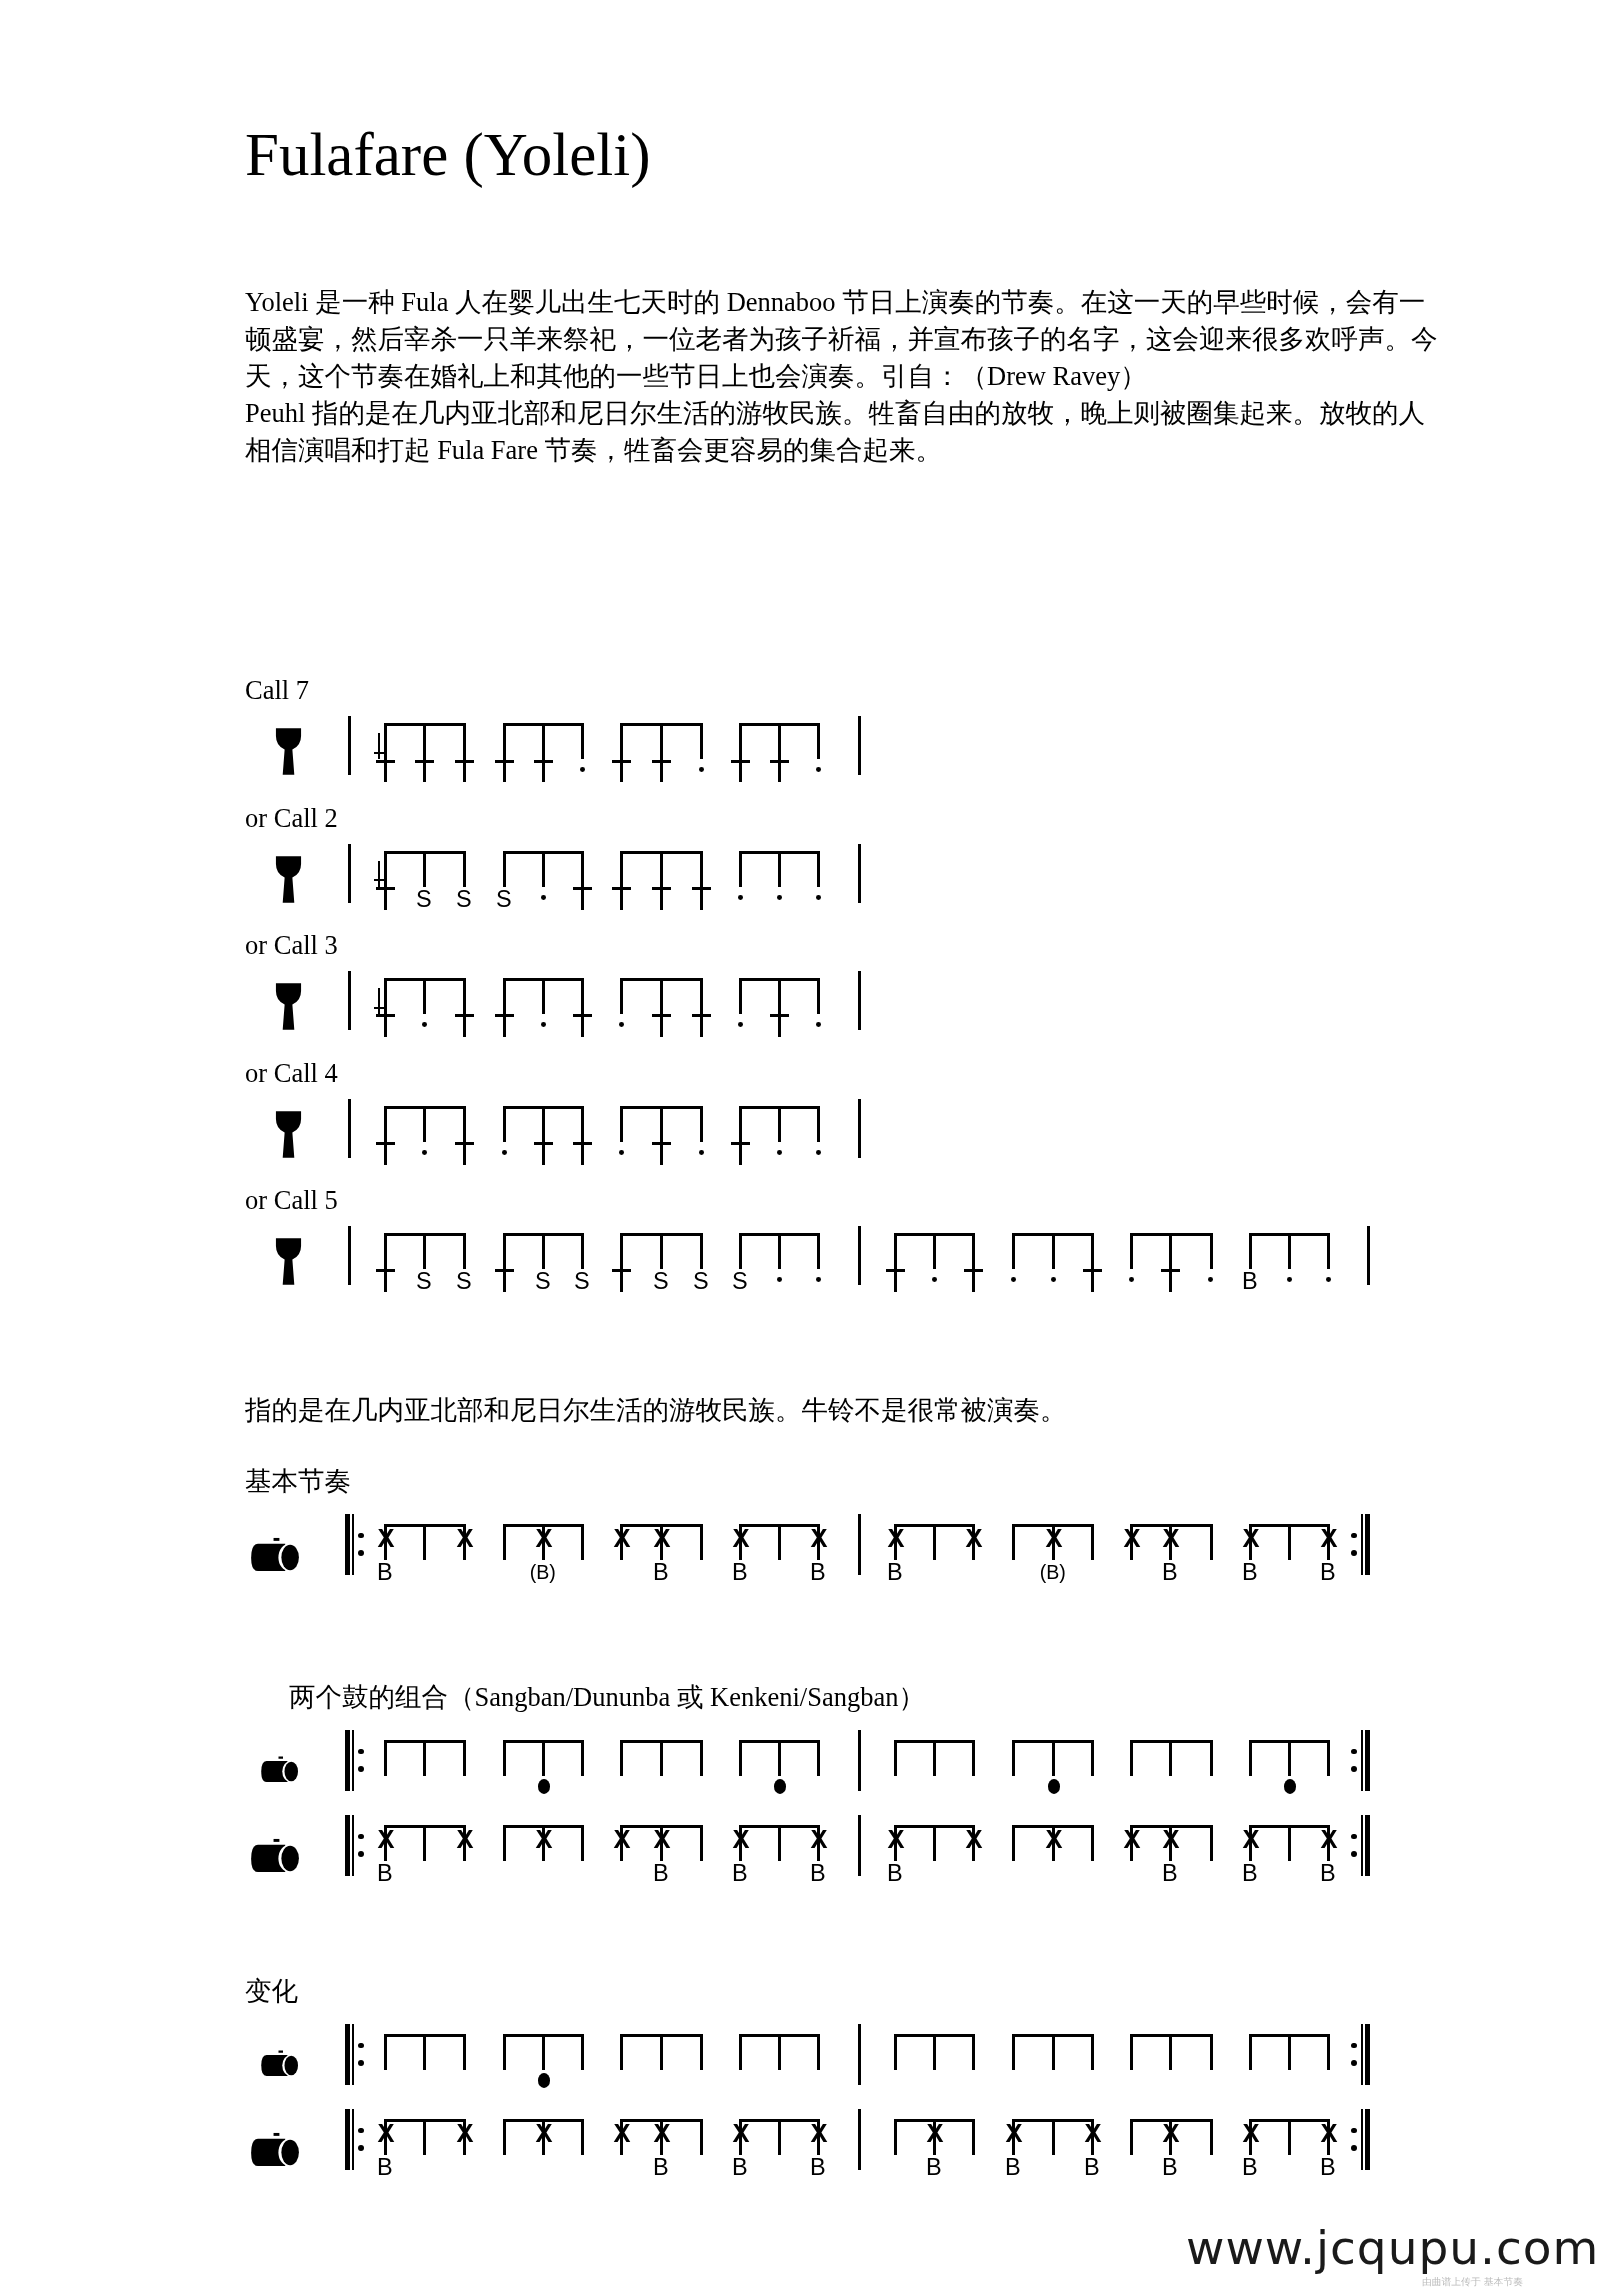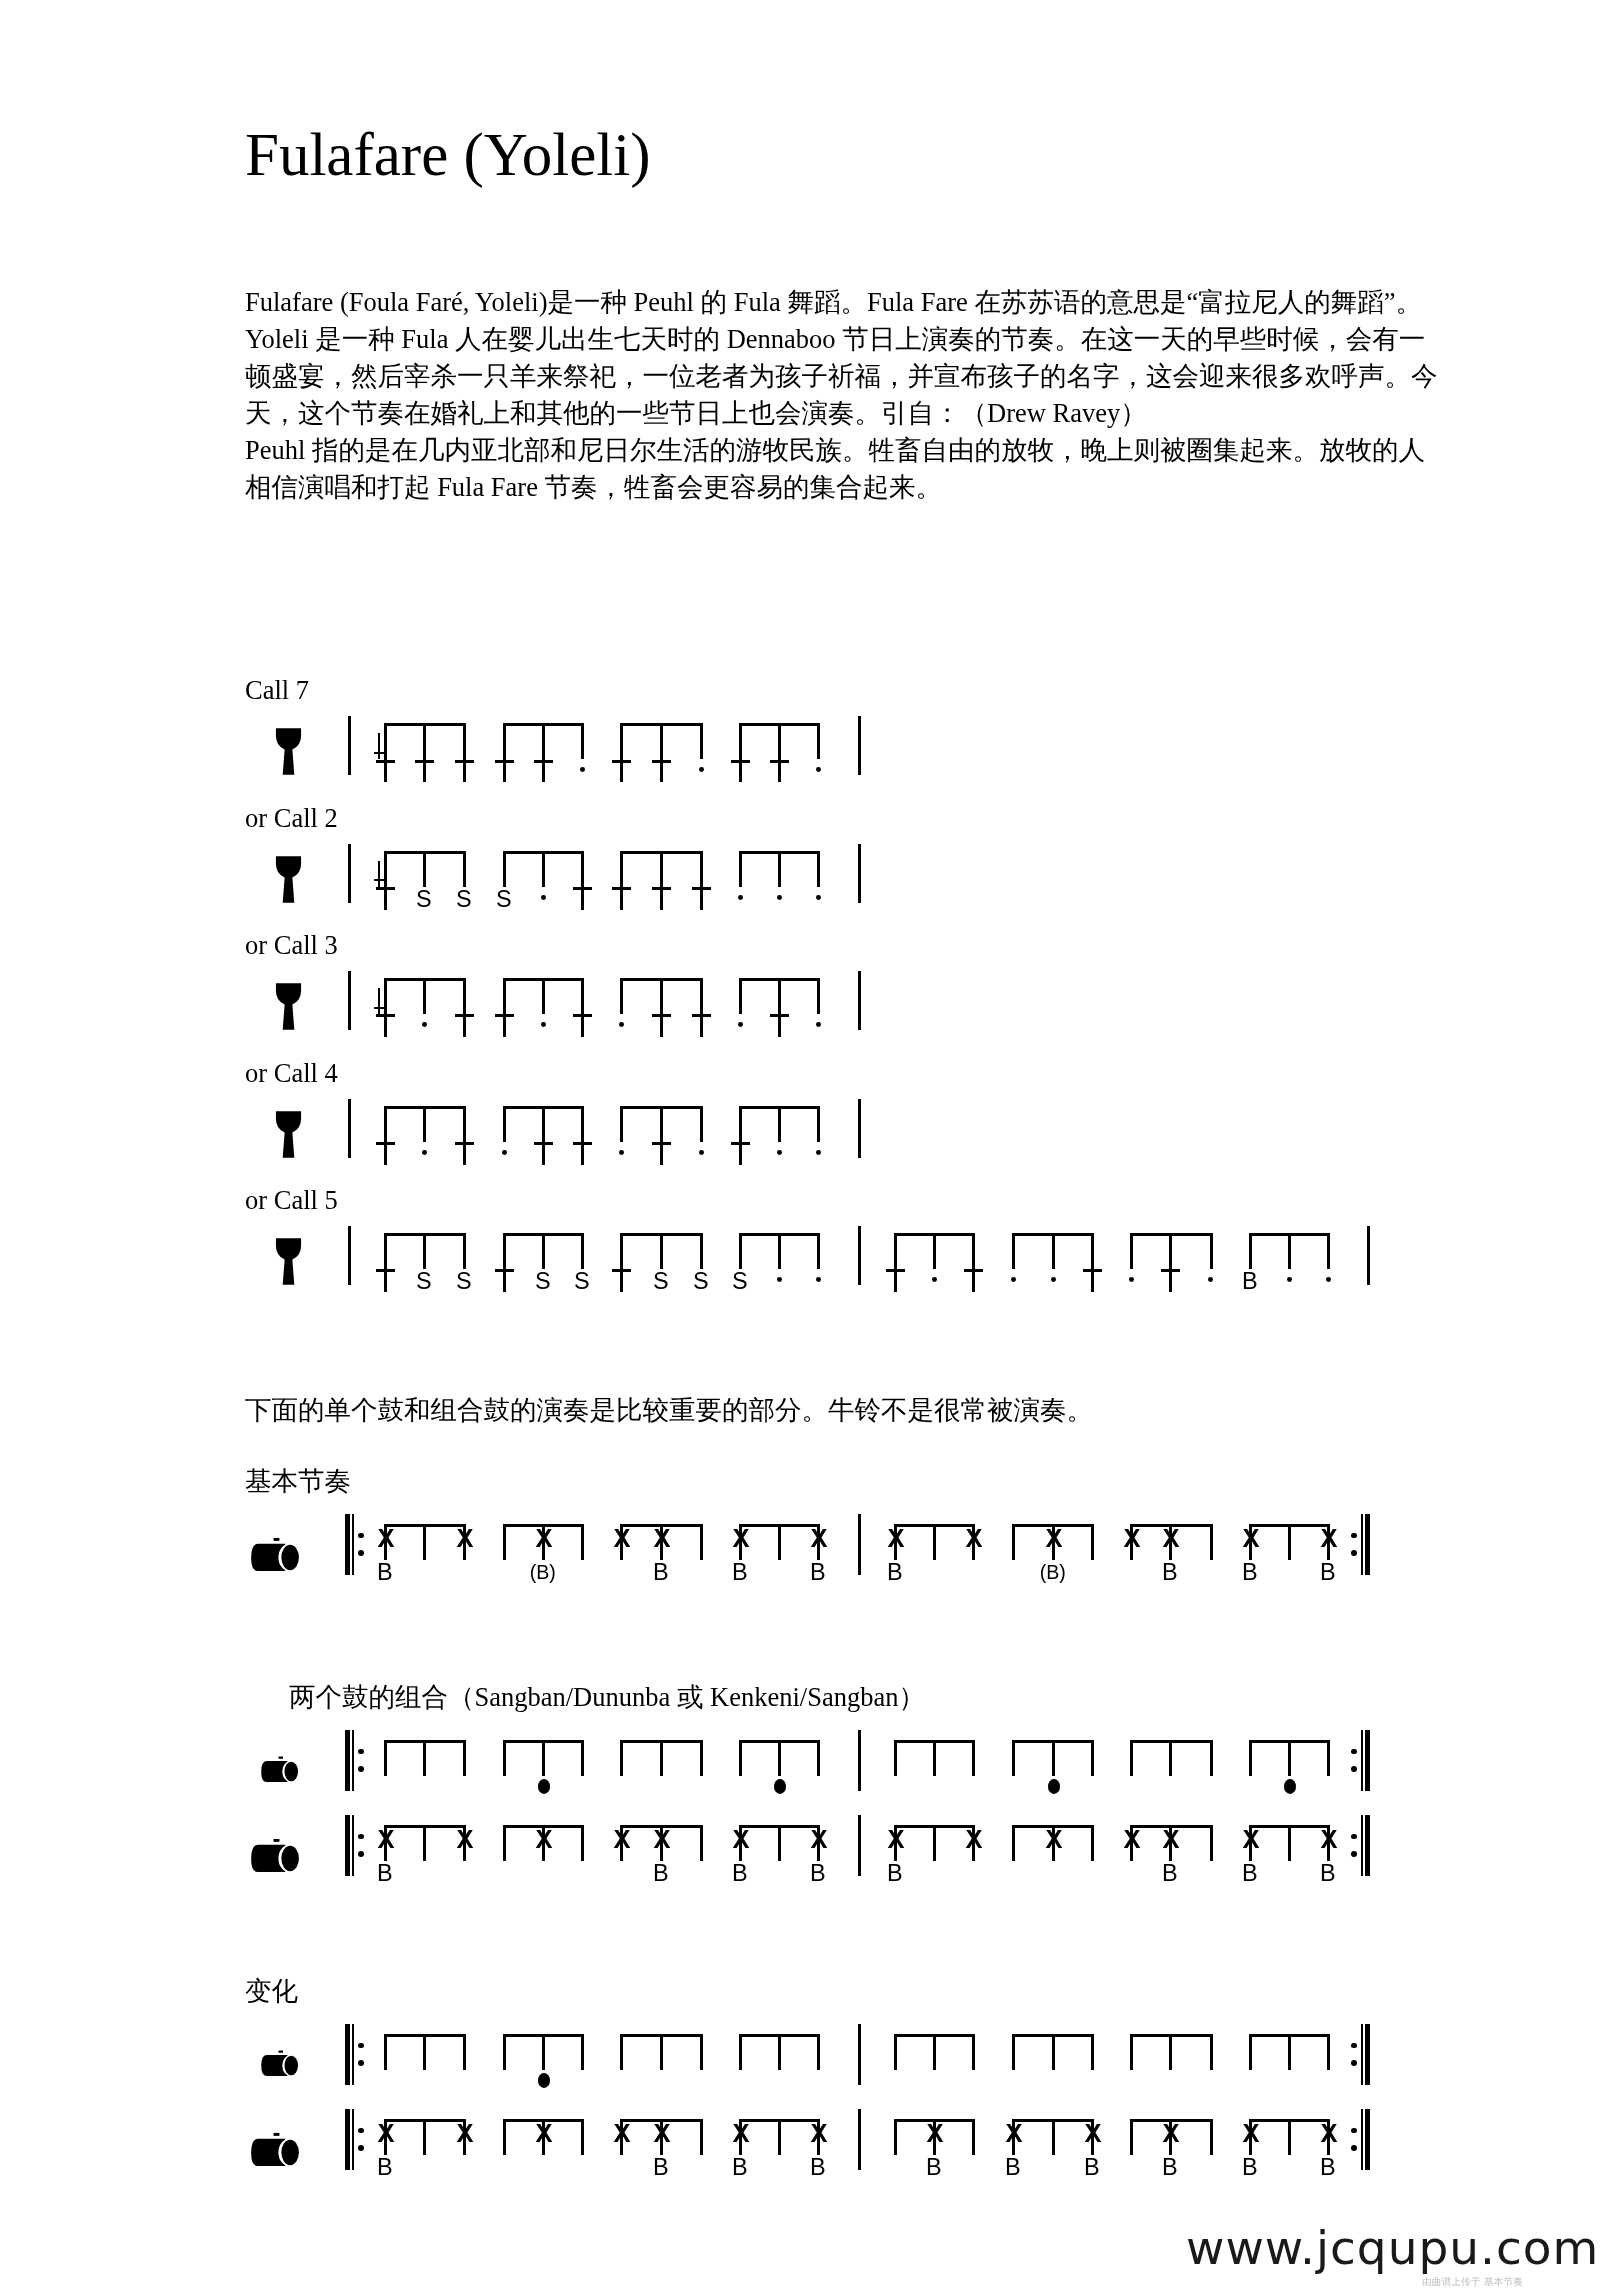--- a/index.html
+++ b/index.html
@@ -29,21 +29,20 @@
   .watermark { right: 21.6px; top: 2220px; font-family: "DejaVu Sans", sans-serif; font-size: 47px;
                color: #1a1a1a; letter-spacing: 1px; }
   .watermark-sub { right: 98px; top: 2276px; font-family: "DejaVu Sans", sans-serif; font-size: 9.8px; color: #bbb; }
 </style>
 </head>
 <body>
 
 <div class="abs title">Fulafare (Yoleli)</div>
 
 <div class="abs para" style="top:284px;">
-  <p>Fulafare (Foula Faré, Yoleli)是一种 Peuhl 的 Fula 舞蹈。Fula Fare 在苏苏语的意思是“富拉尼人的舞蹈”。</p>
   <p>Yoleli 是一种 Fula 人在婴儿出生七天时的 Dennaboo 节日上演奏的节奏。在这一天的早些时候，会有一顿盛宴，然后宰杀一只羊来祭祀，一位老者为孩子祈福，并宣布孩子的名字，这会迎来很多欢呼声。今天，这个节奏在婚礼上和其他的一些节日上也会演奏。引自：（Drew Ravey）</p>
   <p>Peuhl 指的是在几内亚北部和尼日尔生活的游牧民族。牲畜自由的放牧，晚上则被圈集起来。放牧的人相信演唱和打起 Fula Fare 节奏，牲畜会更容易的集合起来。</p>
 </div>
 
 <div id="calls">
     <div class="barline" style="left:348px;top:716px;height:59px;"></div>
     <div class="barline" style="left:858px;top:716px;height:59px;"></div>
     <div class="abs" style="left:274px;top:726px;width:29px;height:51px;"><svg width="29" height="51" viewBox="0 0 30 52">
         <path d="M2 2 H28 V10 Q28 20 19 24 L21 50 H9 L11 24 Q2 20 2 10 Z" fill="#000"></path>
       </svg></div>
@@ -320,21 +319,21 @@
     <div class="sym" style="left:1250px;top:1270px;">B</div>
     <div class="stem" style="left:1288px;top:1233px;height:36px;"></div>
     <div class="dot" style="left:1289px;top:1277px;"></div>
     <div class="stem" style="left:1327px;top:1233px;height:36px;"></div>
     <div class="dot" style="left:1328px;top:1277px;"></div>
     <div class="abs row" style="top:1184px;height:123px;">
       <div class="abs label" style="top:0px;">or Call 5</div>
     </div>
   </div>
 
-<div class="abs para" style="top:1392px;">下面的单个鼓和组合鼓的演奏是比较重要的部分。牛铃不是很常被演奏。</div>
+<div class="abs para" style="top:1392px;">指的是在几内亚北部和尼日尔生活的游牧民族。牛铃不是很常被演奏。</div>
 
 <div id="dunun">
     <div class="abs label" style="top:1465px;">基本节奏</div>
     <div class="abs" style="left:250px;top:1536px;width:51px;height:39px;"><svg width="51" height="39" viewBox="0 0 52 40">
         <rect x="24" y="2" width="6" height="3" fill="#000"></rect>
         <path d="M8 8 H36 V36 H8 Q1 36 1 22 Q1 8 8 8Z" fill="#000"></path>
         <ellipse cx="40" cy="22" rx="11" ry="14" fill="#fff"></ellipse>
         <ellipse cx="41" cy="22" rx="9" ry="13" fill="#000"></ellipse>
       </svg></div>
     <div class="repeat" style="left:345px;top:1514px;height:61px;">

